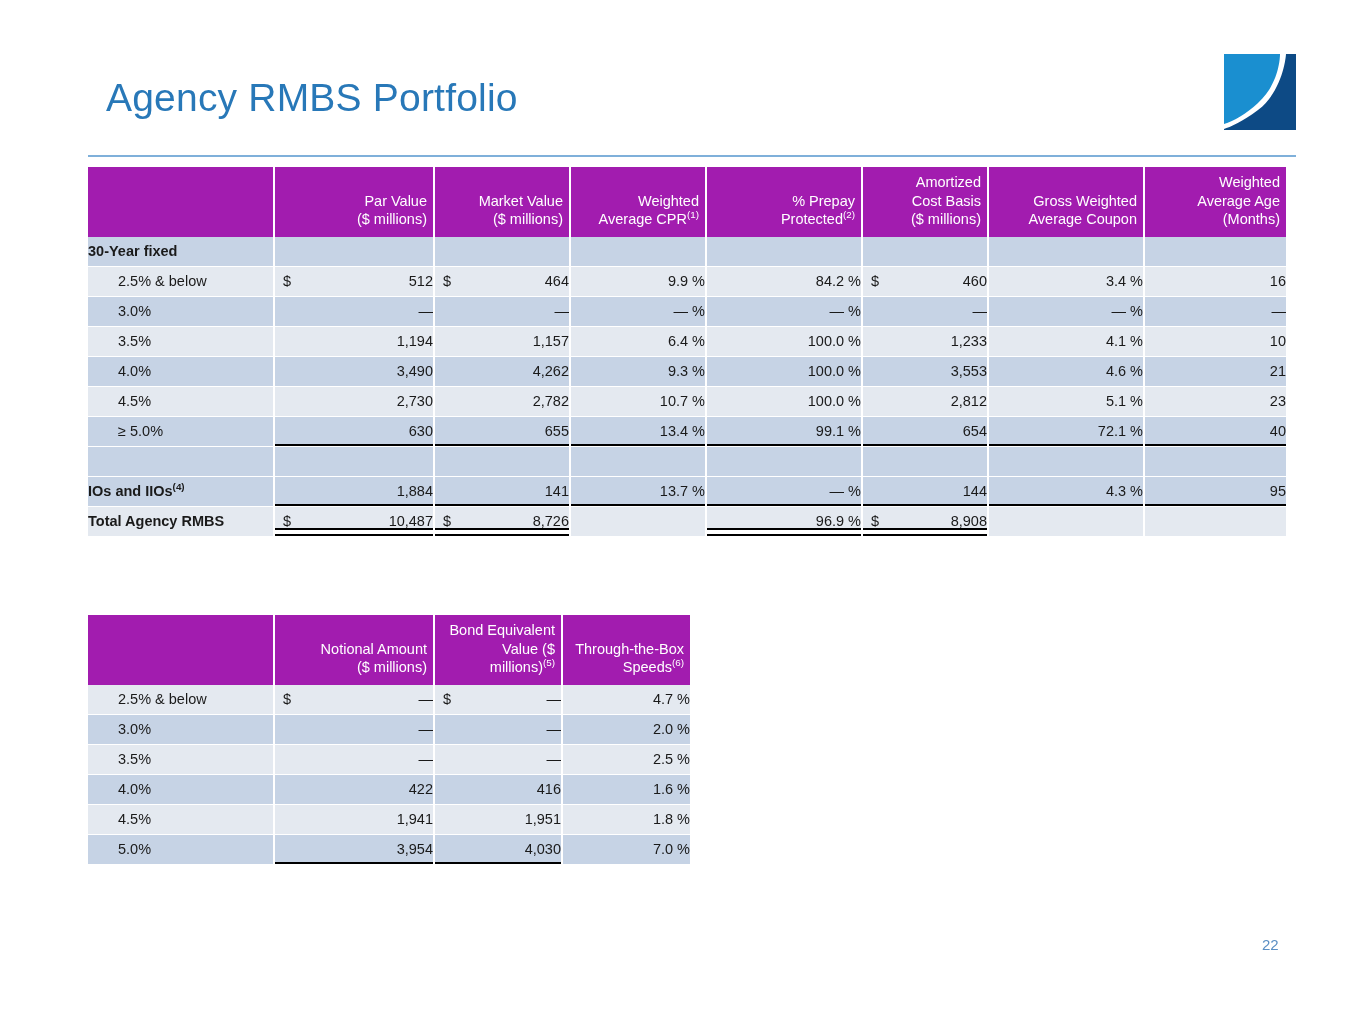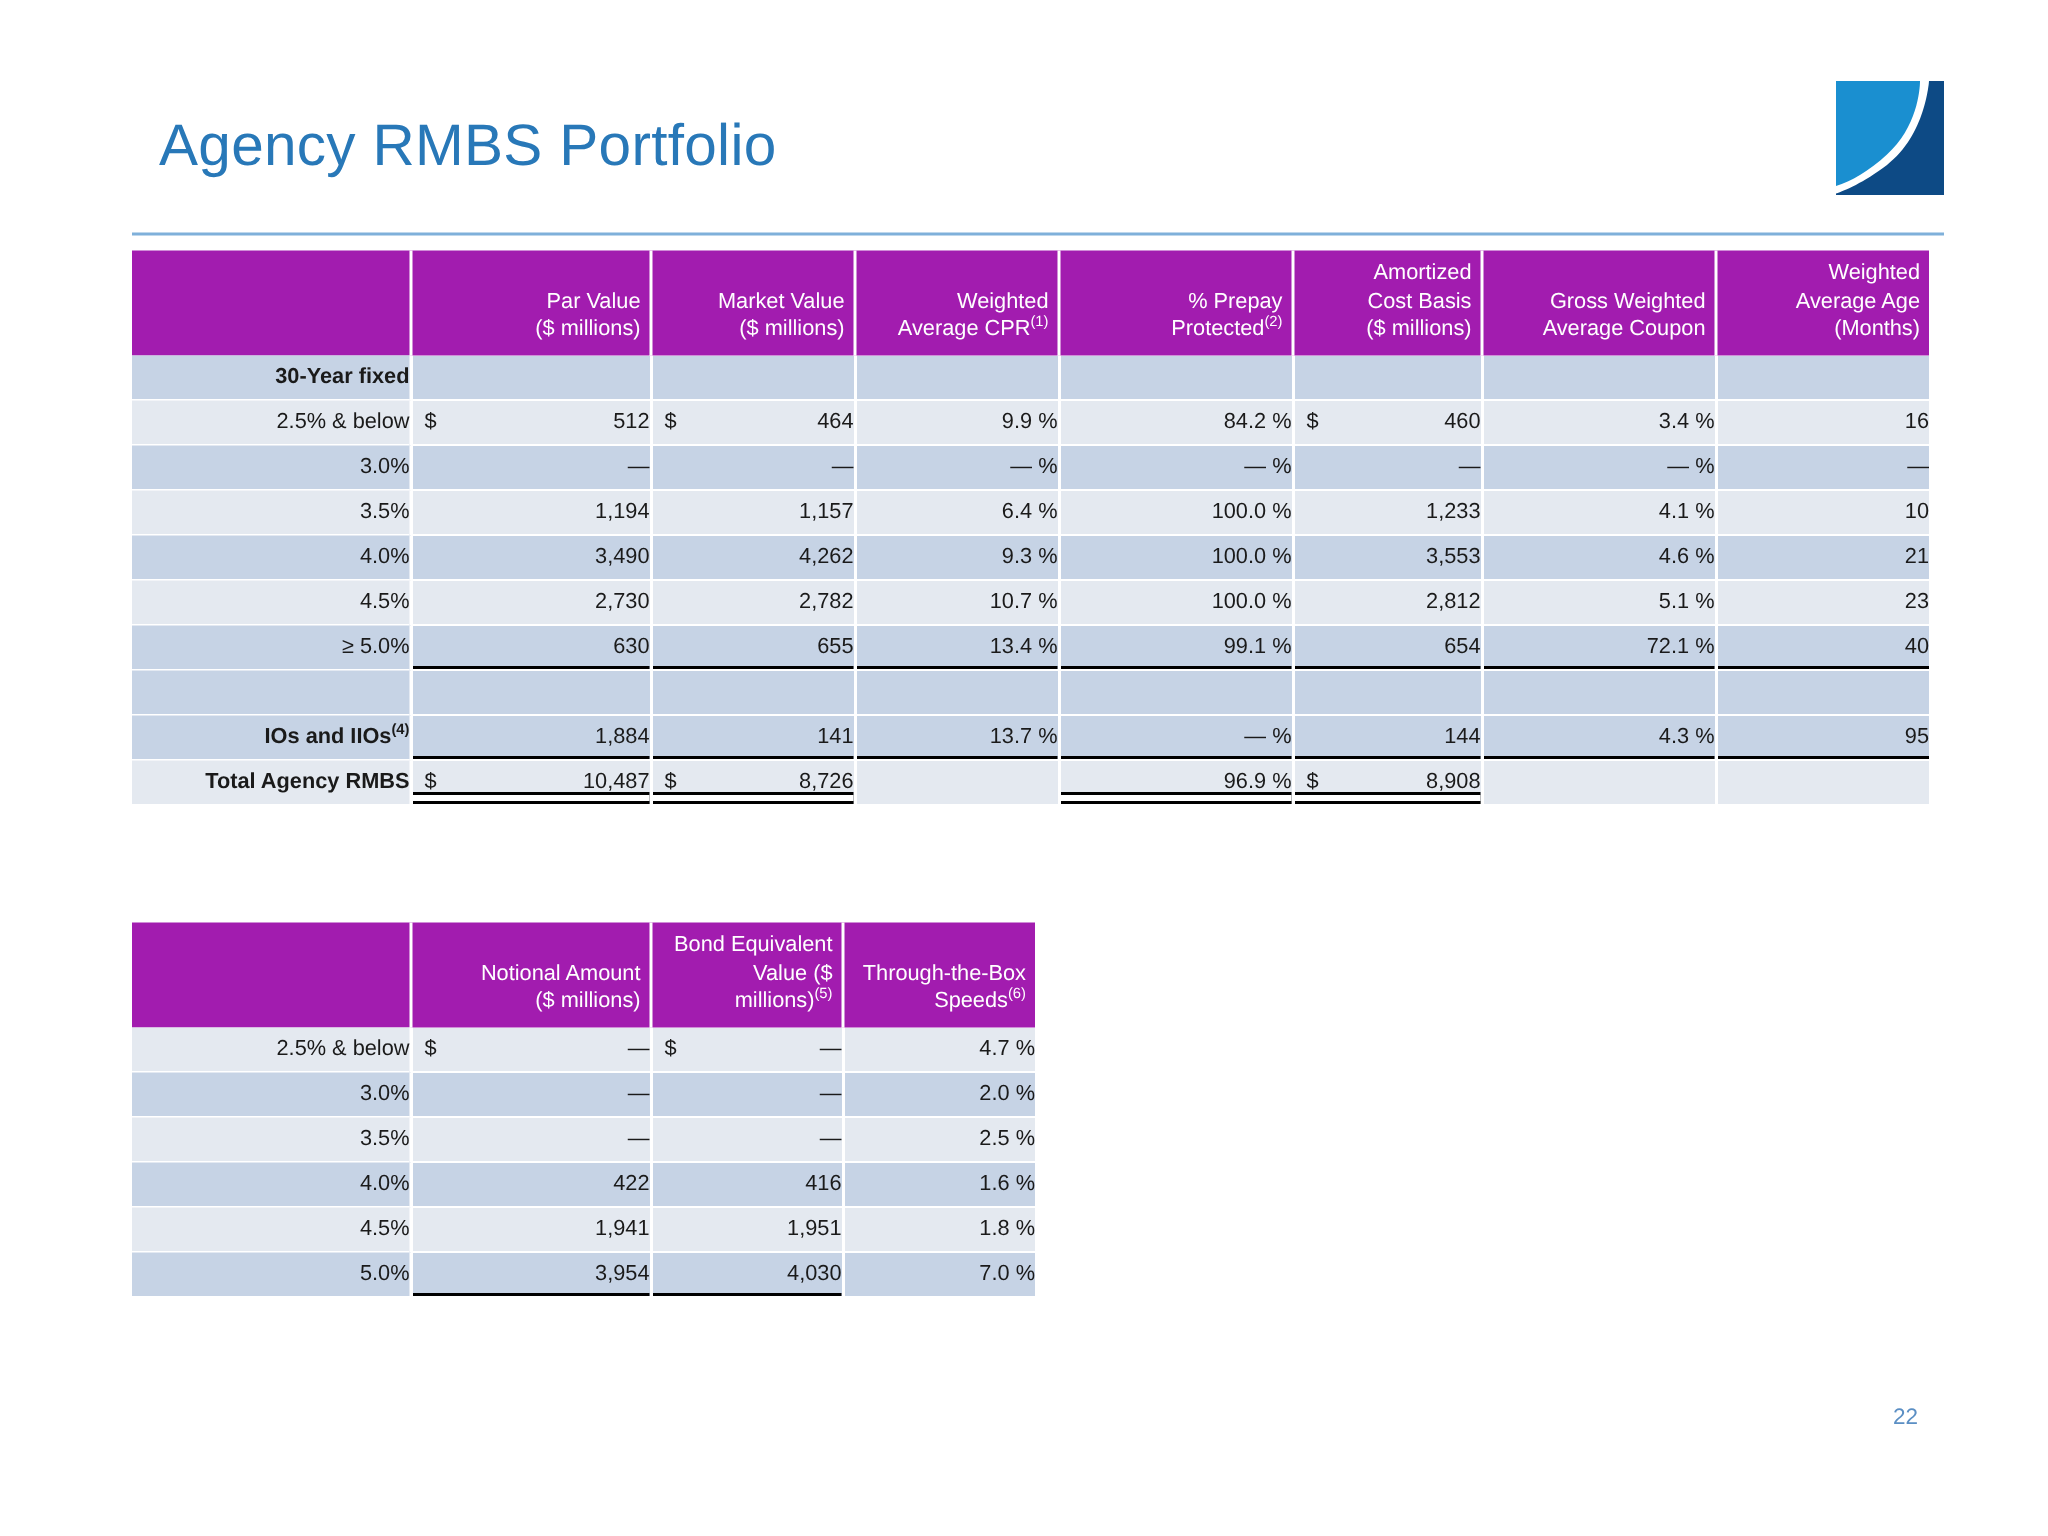--- a/index.html
+++ b/index.html
@@ -94,25 +94,25 @@
   .fin tbody td {
     height: 29px;
     line-height: 29px;
     border-right: 2px solid #ffffff;
     border-bottom: 1px solid #ffffff;
     white-space: nowrap;
   }
   .fin tbody td:last-child { border-right: none; }
 
   td.lbl {
-    text-align: right;
+    text-align: left;
     padding-left: 8px;
     margin-left: 18px;
   }
-  td.lbl.indent { }
+  td.lbl.indent { padding-left: 30px; }
   td.lbl.bold { font-weight: bold; }
 
   
   td.num {
     text-align: right;
     padding-right: 8px;
     position: relative;
   }
   td.num .cur {
     position: absolute;

